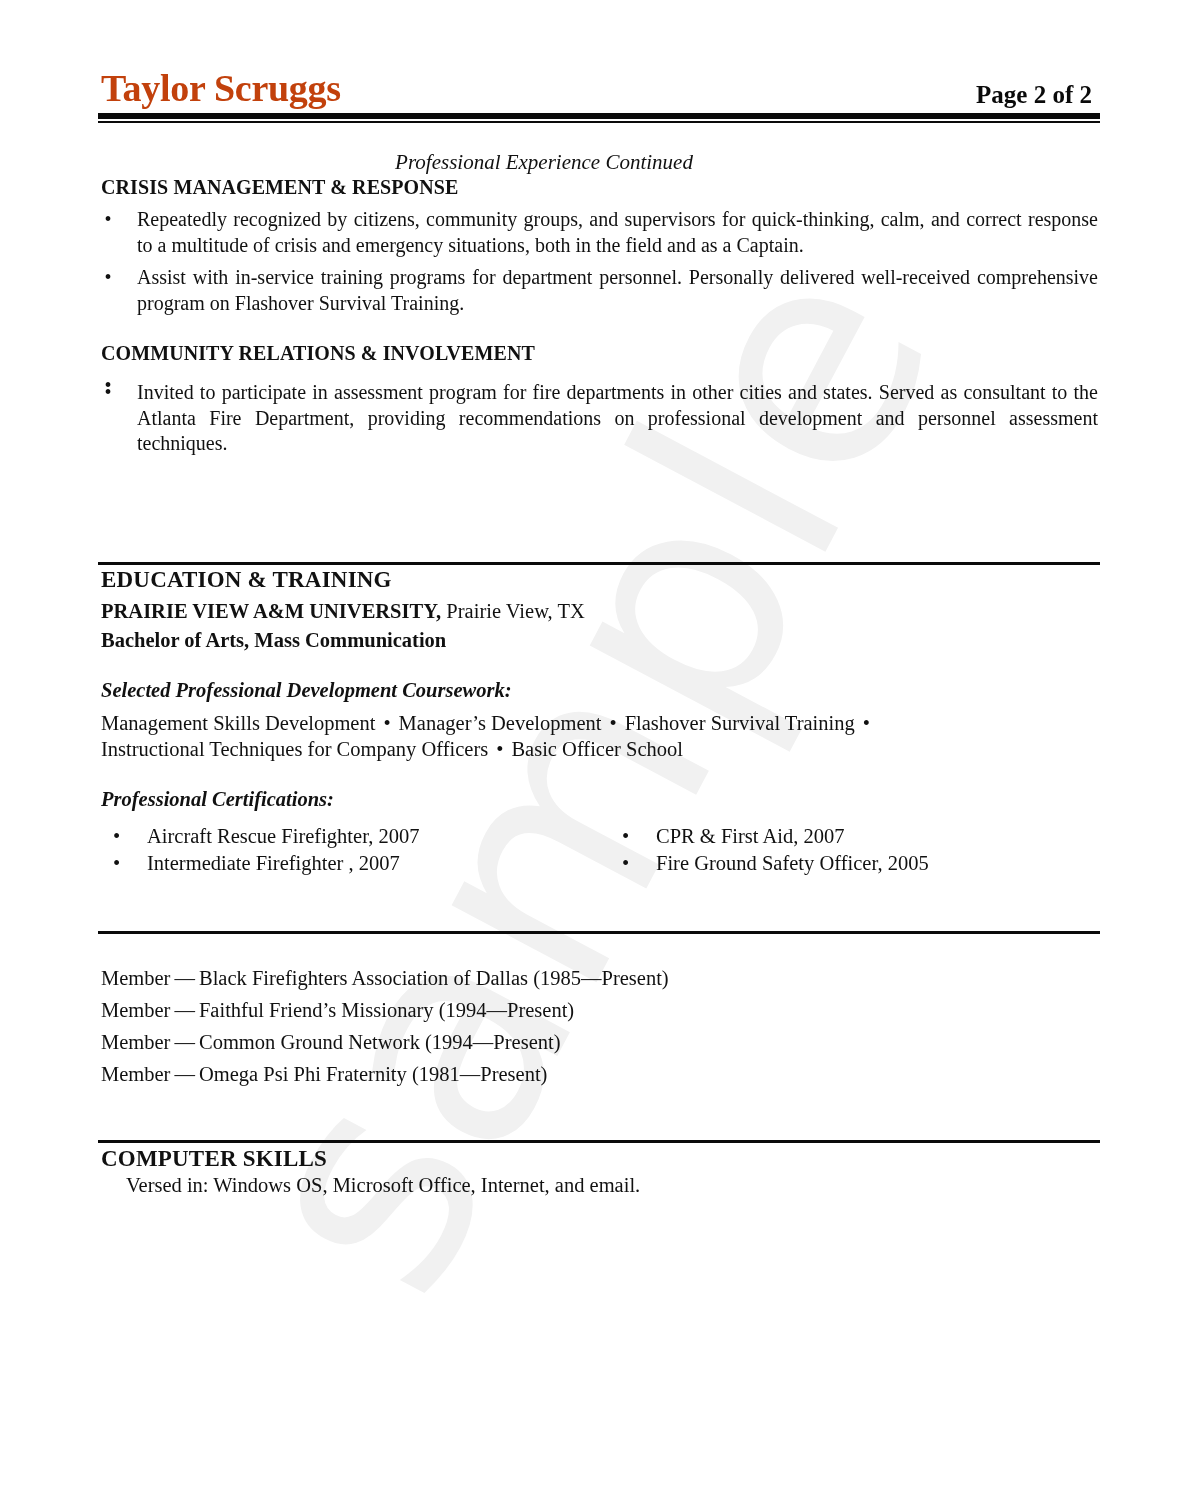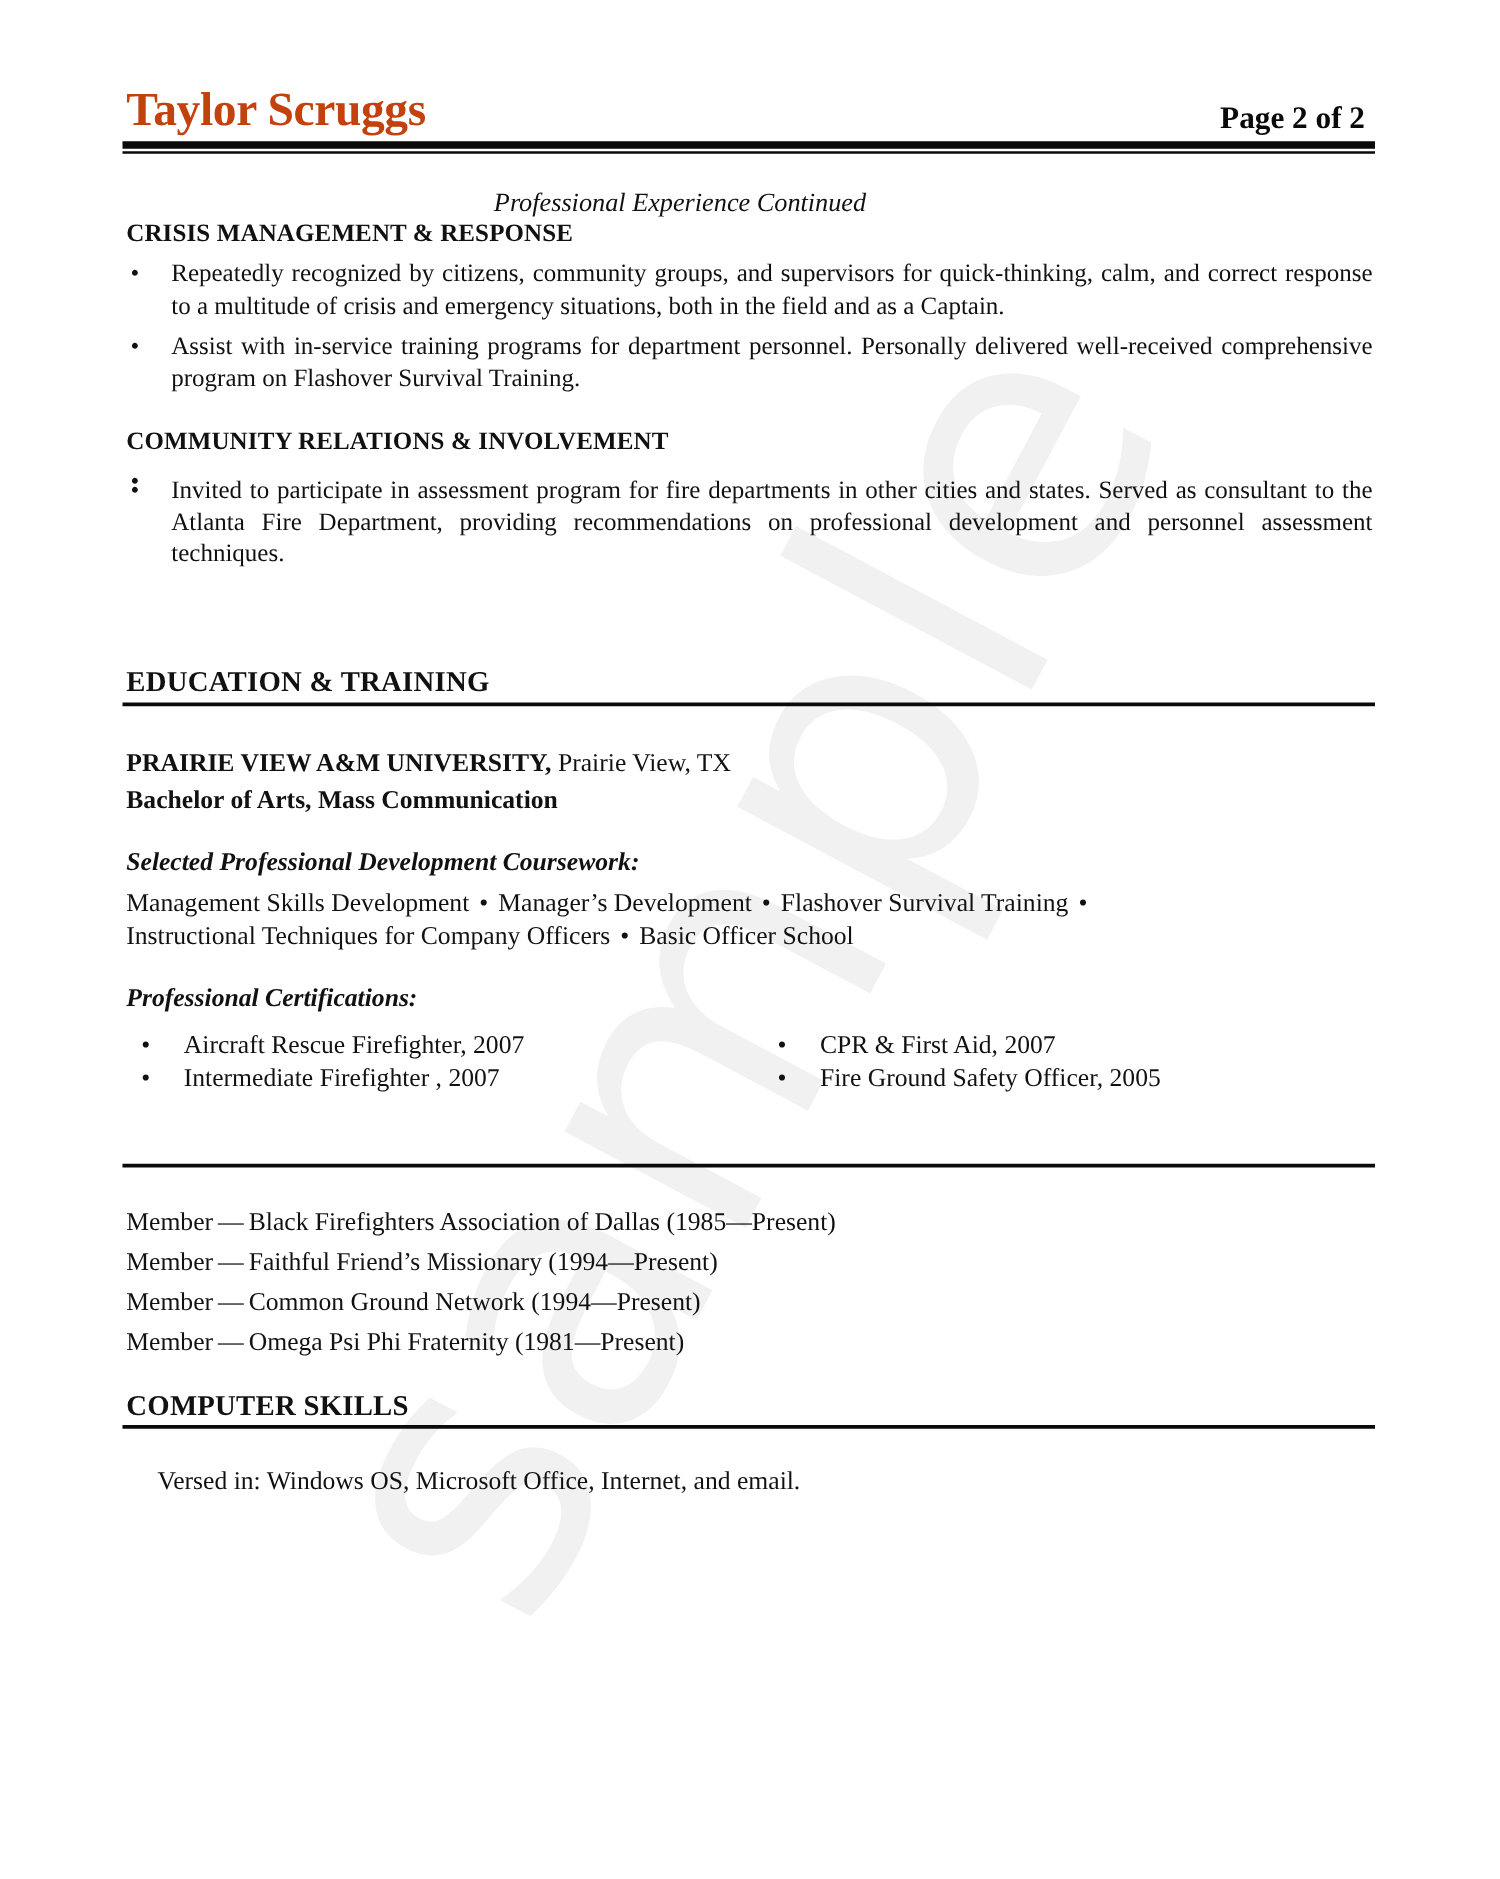--- a/index.html
+++ b/index.html
@@ -81,20 +81,21 @@
       width: 14px; text-align: center;
     }
 
     .section-title {
       left: 101px;
       font-family: "Liberation Serif", serif;
       font-weight: bold;
       font-size: 23px;
       line-height: 28px;
       letter-spacing: 0.2px;
+      margin-top: 34px;
     }
     .section-rule { left: 98px; width: 1002px; height: 2.5px; background: #0a0a0a; }
 
     .line {
       left: 101px;
       font-family: "Liberation Serif", serif;
       font-size: 20.5px;
       line-height: 26px;
       white-space: nowrap;
     }

